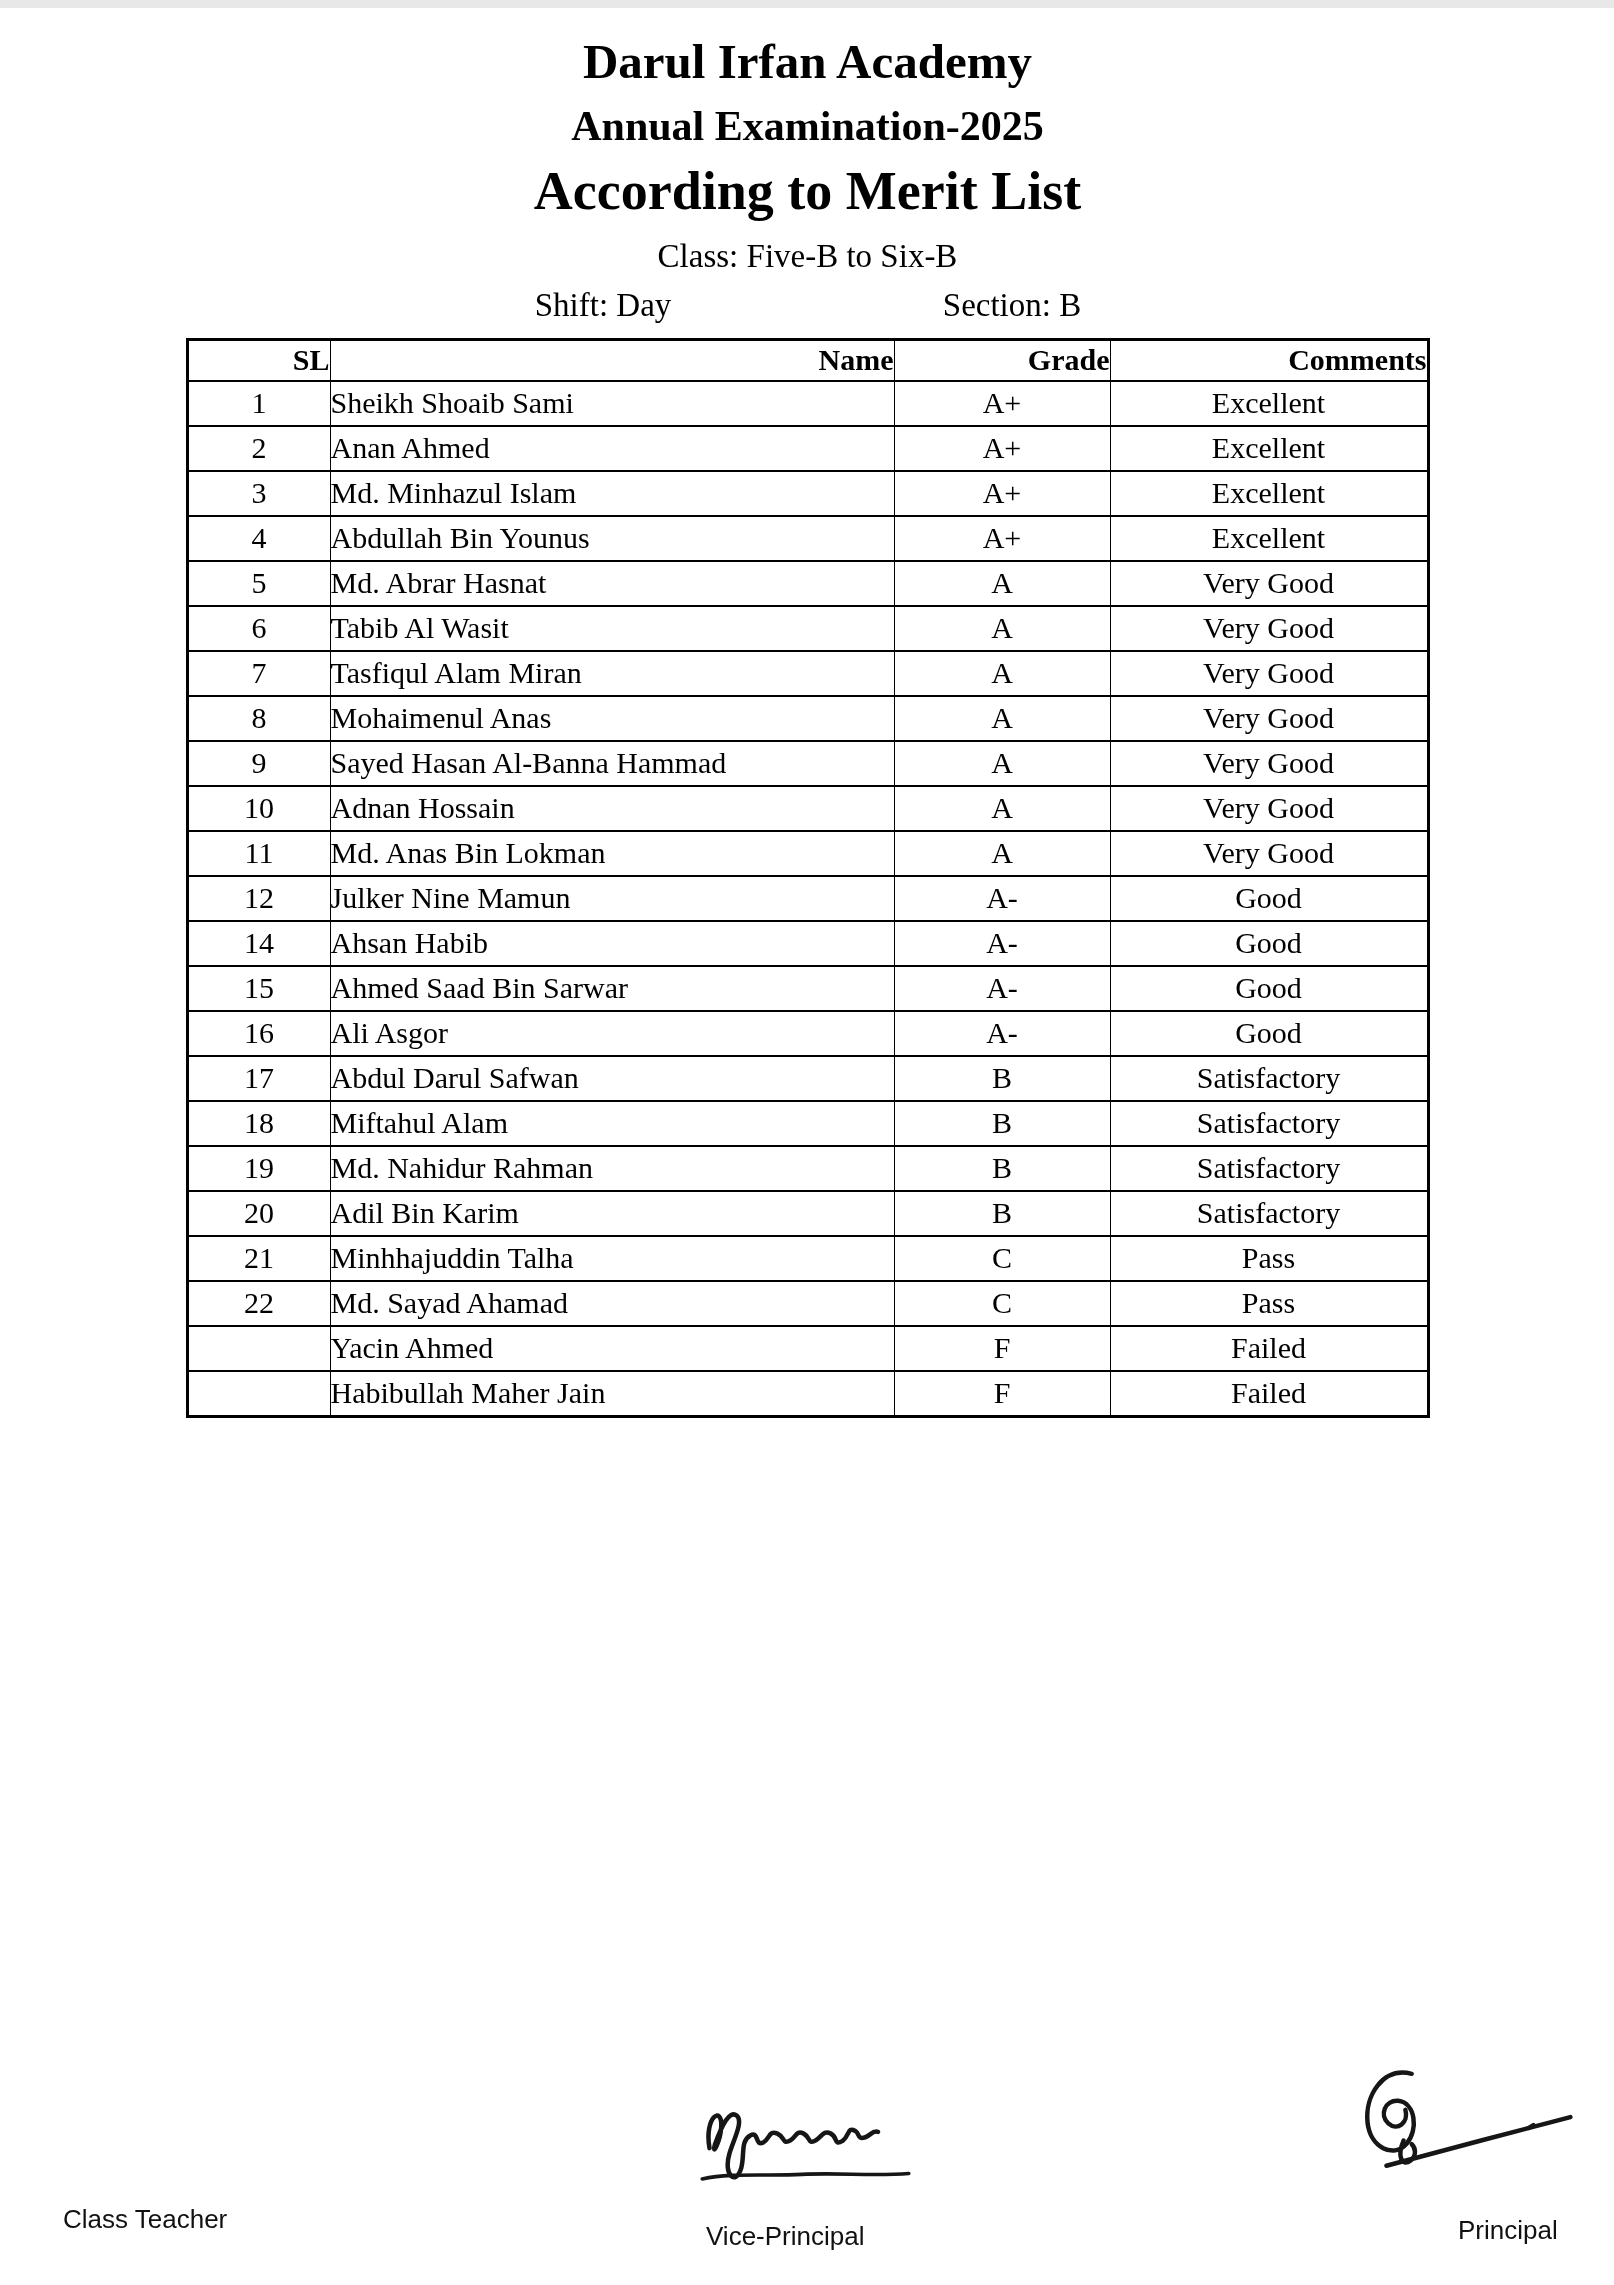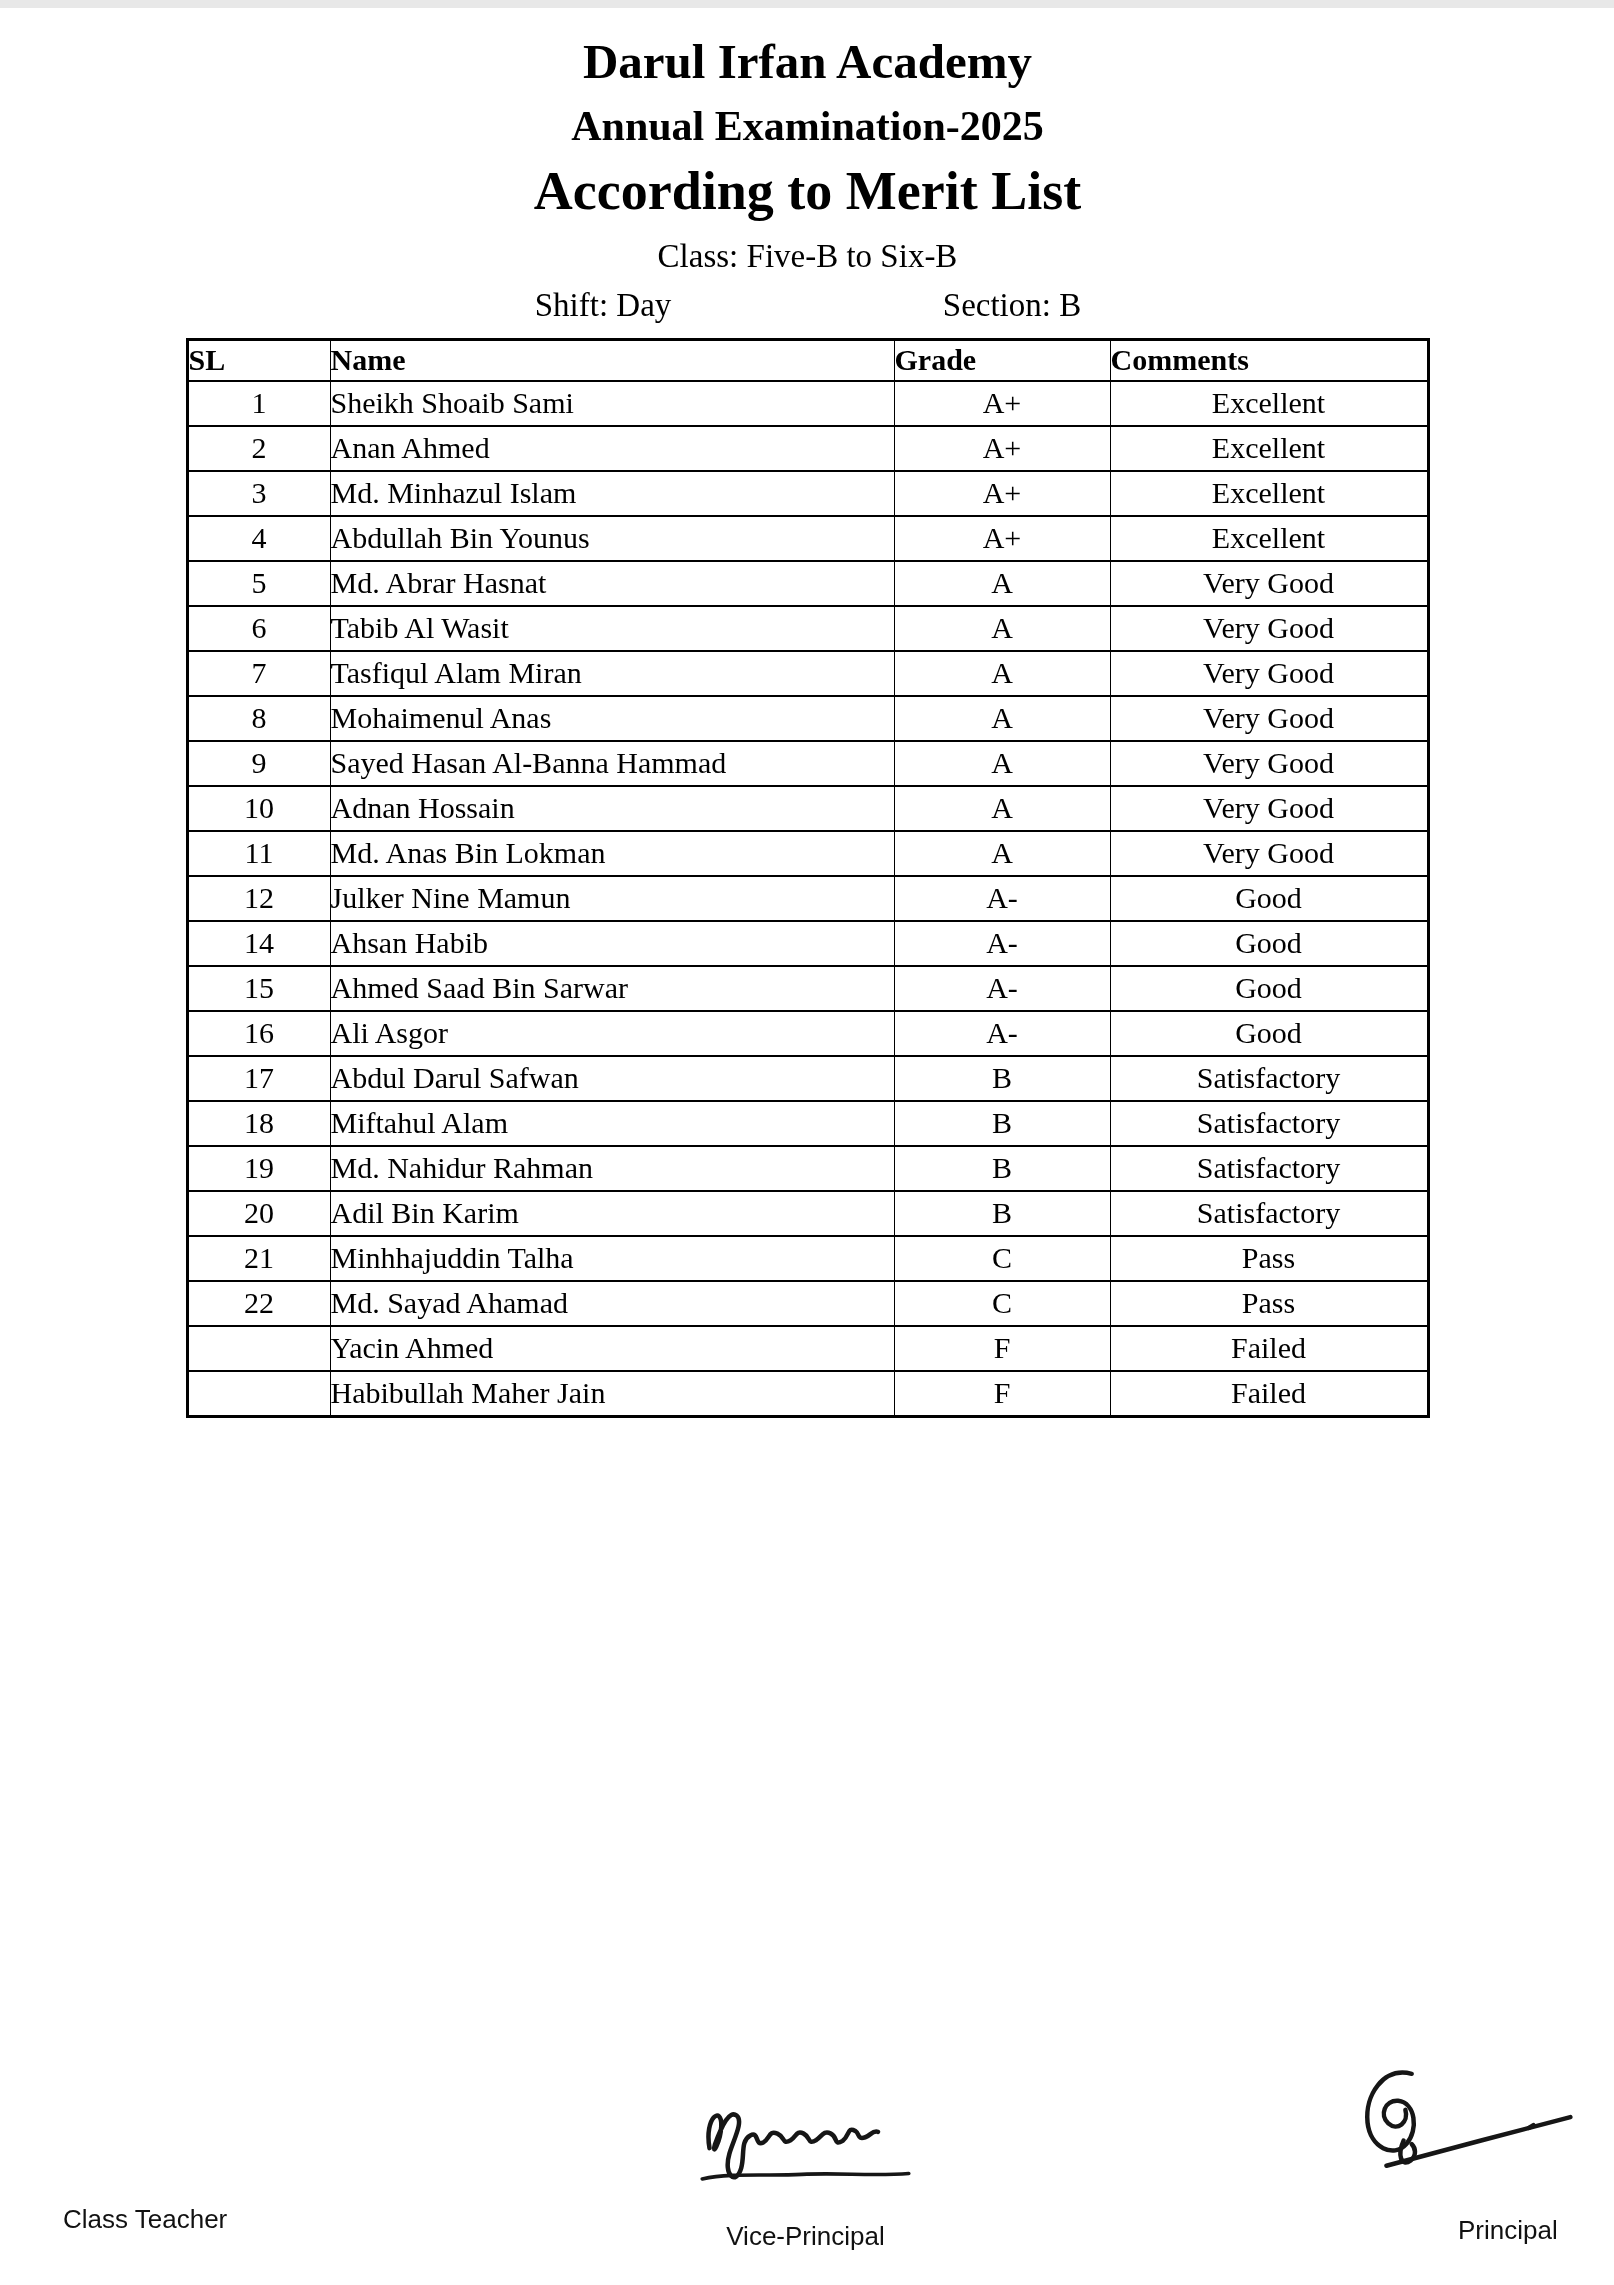--- a/index.html
+++ b/index.html
@@ -48,21 +48,21 @@
   table.merit th, table.merit td {
     border-left: 1.8px solid #000;
     border-right: 1.8px solid #000;
     border-top: 2.7px solid #000;
     border-bottom: 2.7px solid #000;
     font-size: 30px;
     padding: 0;
     overflow: hidden;
     white-space: nowrap;
   }
-  table.merit th { font-weight: bold; height: 39px; text-align: left; }
+  table.merit th { font-weight: bold; height: 39px; text-align: right; }
   table.merit td { height: 43px; }
   .col-sl { width: 143px; }
   .col-name { width: 564px; }
   .col-grade { width: 216px; }
   .col-comment { width: 318px; }
   td.c-sl, td.c-grade, td.c-comment { text-align: center; }
   td.c-name { text-align: left; padding-left: 8.1px; }
 
   .footer-label {
     position: absolute;
@@ -245,21 +245,21 @@
         </tr>
       </tbody>
   </table>
 
   <div class="footer-label" style="left:63px; top:2196px;">Class Teacher</div>
 
   <svg class="sig" style="left:695px; top:2082px;" width="221" height="109" viewBox="0 0 244 120" aria-hidden="true">
     <path stroke-width="5" d="M16 64 C10 30 30 16 29 40 C28 58 18 74 22 60 C30 38 38 22 46 28 C54 34 42 56 38 70 C31 94 45 106 51 86 C55 72 50 56 61 50 C71 45 66 62 75 58 C83 54 81 44 91 48 C100 52 96 61 106 55 C112 51 112 44 120 48 C128 52 124 61 134 55 C140 51 142 44 150 48 C158 52 153 62 163 56 C171 50 168 40 177 45 C182 48 179 55 188 52 C194 50 196 44 202 46"></path>
     <path stroke-width="4" d="M8 98 C40 91 78 95 118 93 C158 91 198 95 236 92"></path>
   </svg>
-  <div class="footer-label" style="left:706px; top:2213px; width:199px; text-align:center;">Vice-Principal</div>
+  <div class="footer-label" style="left:706px; top:2213px; width:199px; text-align:left;">Vice-Principal</div>
 
   <svg class="sig" style="left:1352px; top:2055px;" width="233" height="119" viewBox="0 0 258 132" aria-hidden="true">
     <path stroke-width="5" d="M66 12 C34 4 14 36 17 66 C20 94 46 106 60 90 C74 74 70 44 51 42 C36 41 30 58 40 67 C50 76 63 66 59 52"></path>
     <path stroke-width="5" d="M57 86 C50 102 54 116 65 108 C72 102 70 94 66 90"></path>
     <path stroke-width="5" d="M38 114 C98 98 180 76 242 60"></path>
     <path stroke-width="5" d="M196 72 L201 69"></path>
   </svg>
   <div class="footer-label" style="left:1458px; top:2207px; width:127px; text-align:left;">Principal</div>
 
 </div>

